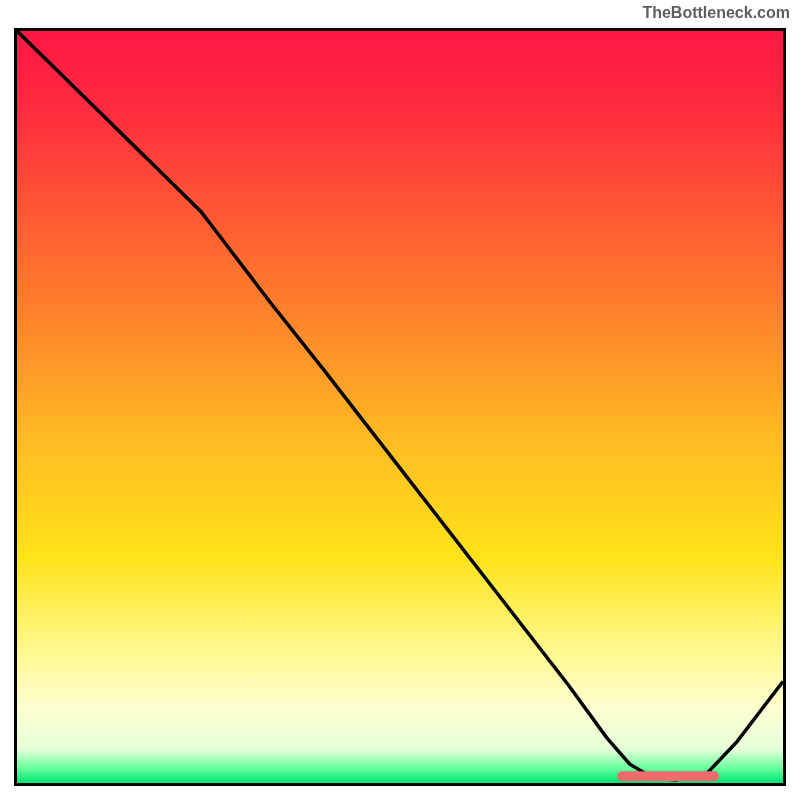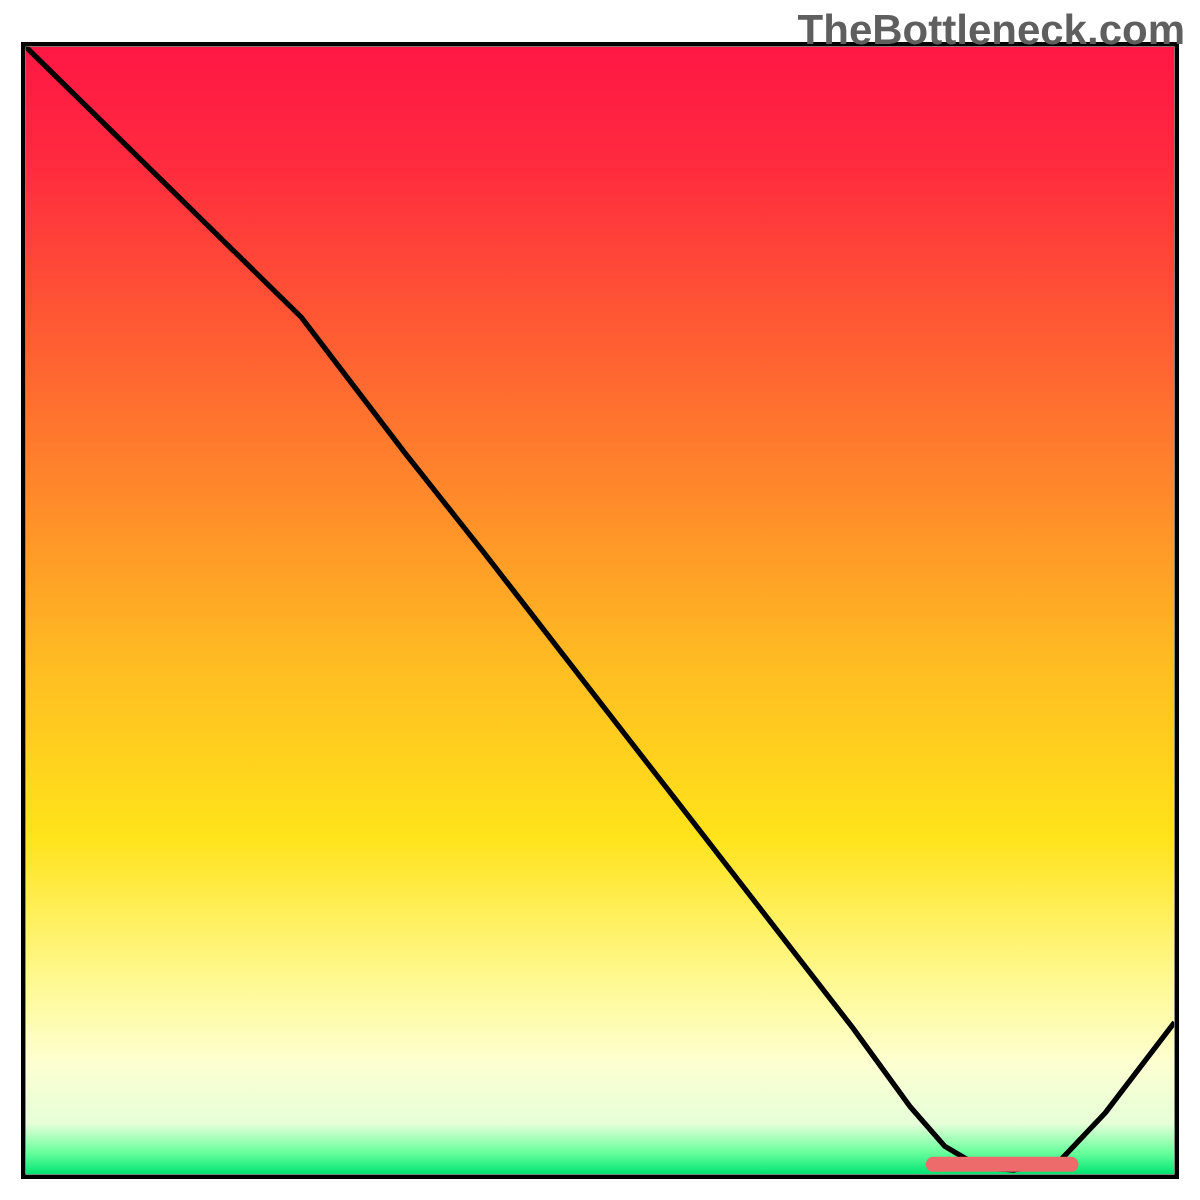--- a/index.html
+++ b/index.html
@@ -13,21 +13,21 @@
   }
   .container {
     position: relative;
     width: 800px;
     height: 800px;
   }
   .watermark {
     position: absolute;
     top: 4px;
     right: 10px;
-    font-size: 28px;
+    font-size: 16px;
     font-weight: bold;
     color: #5f5f5f;
     z-index: 3;
   }
   .plot {
     position: absolute;
     left: 14px;
     top: 28px;
     width: 772px;
     height: 758px;

